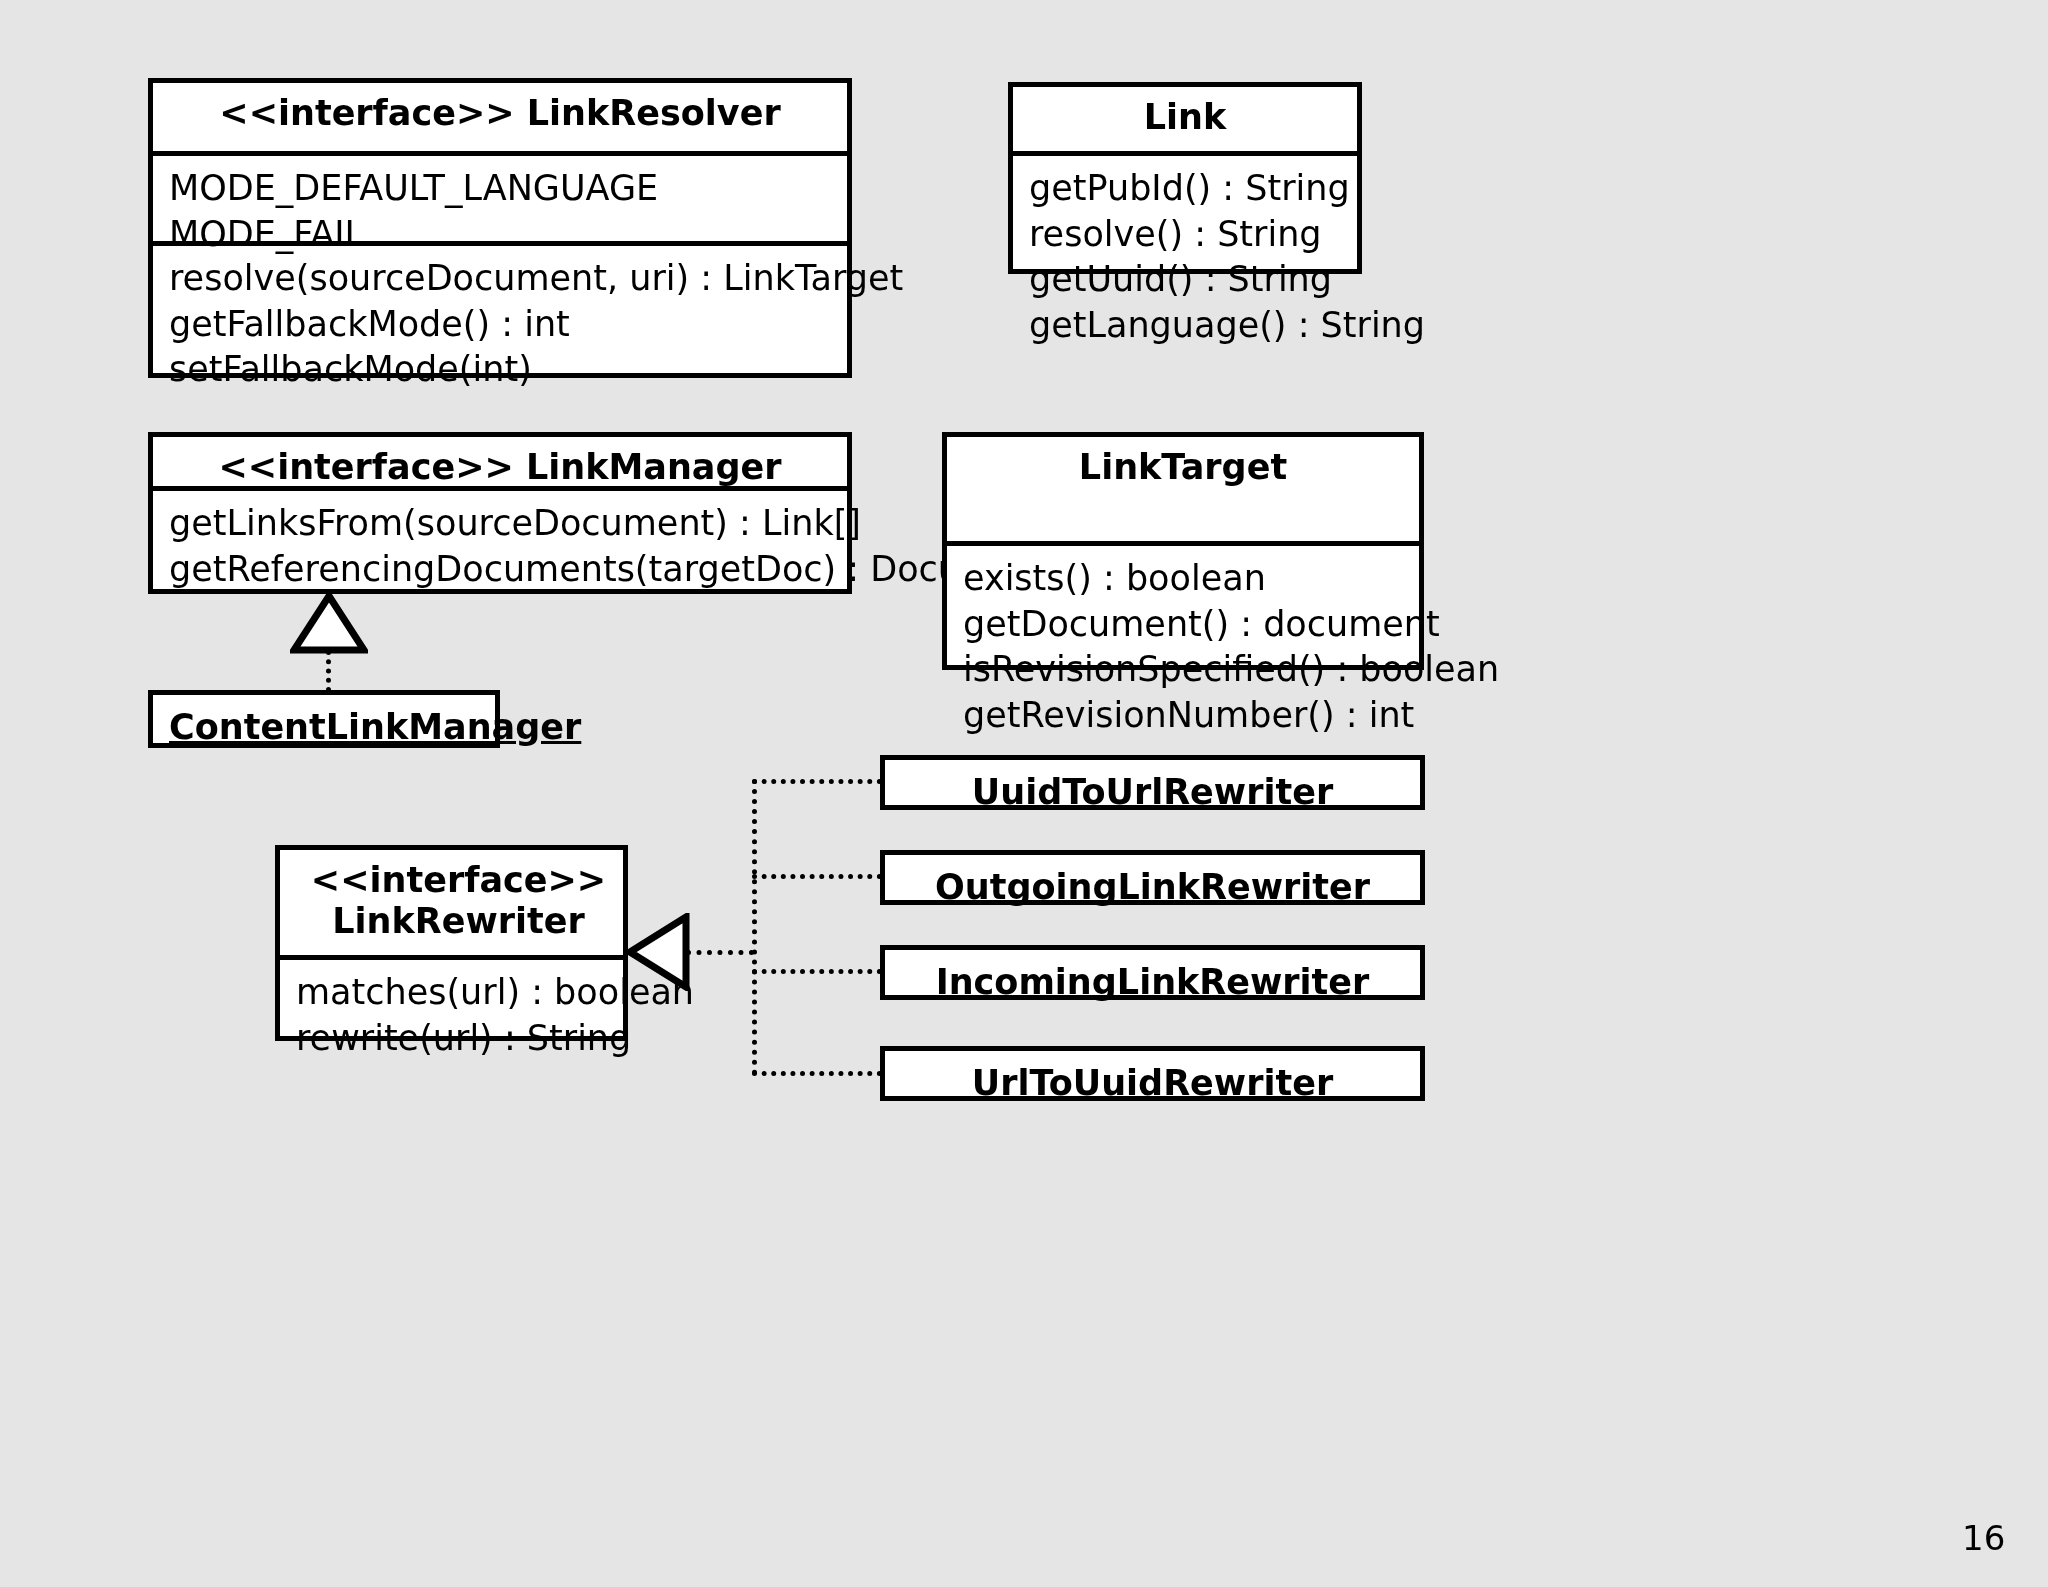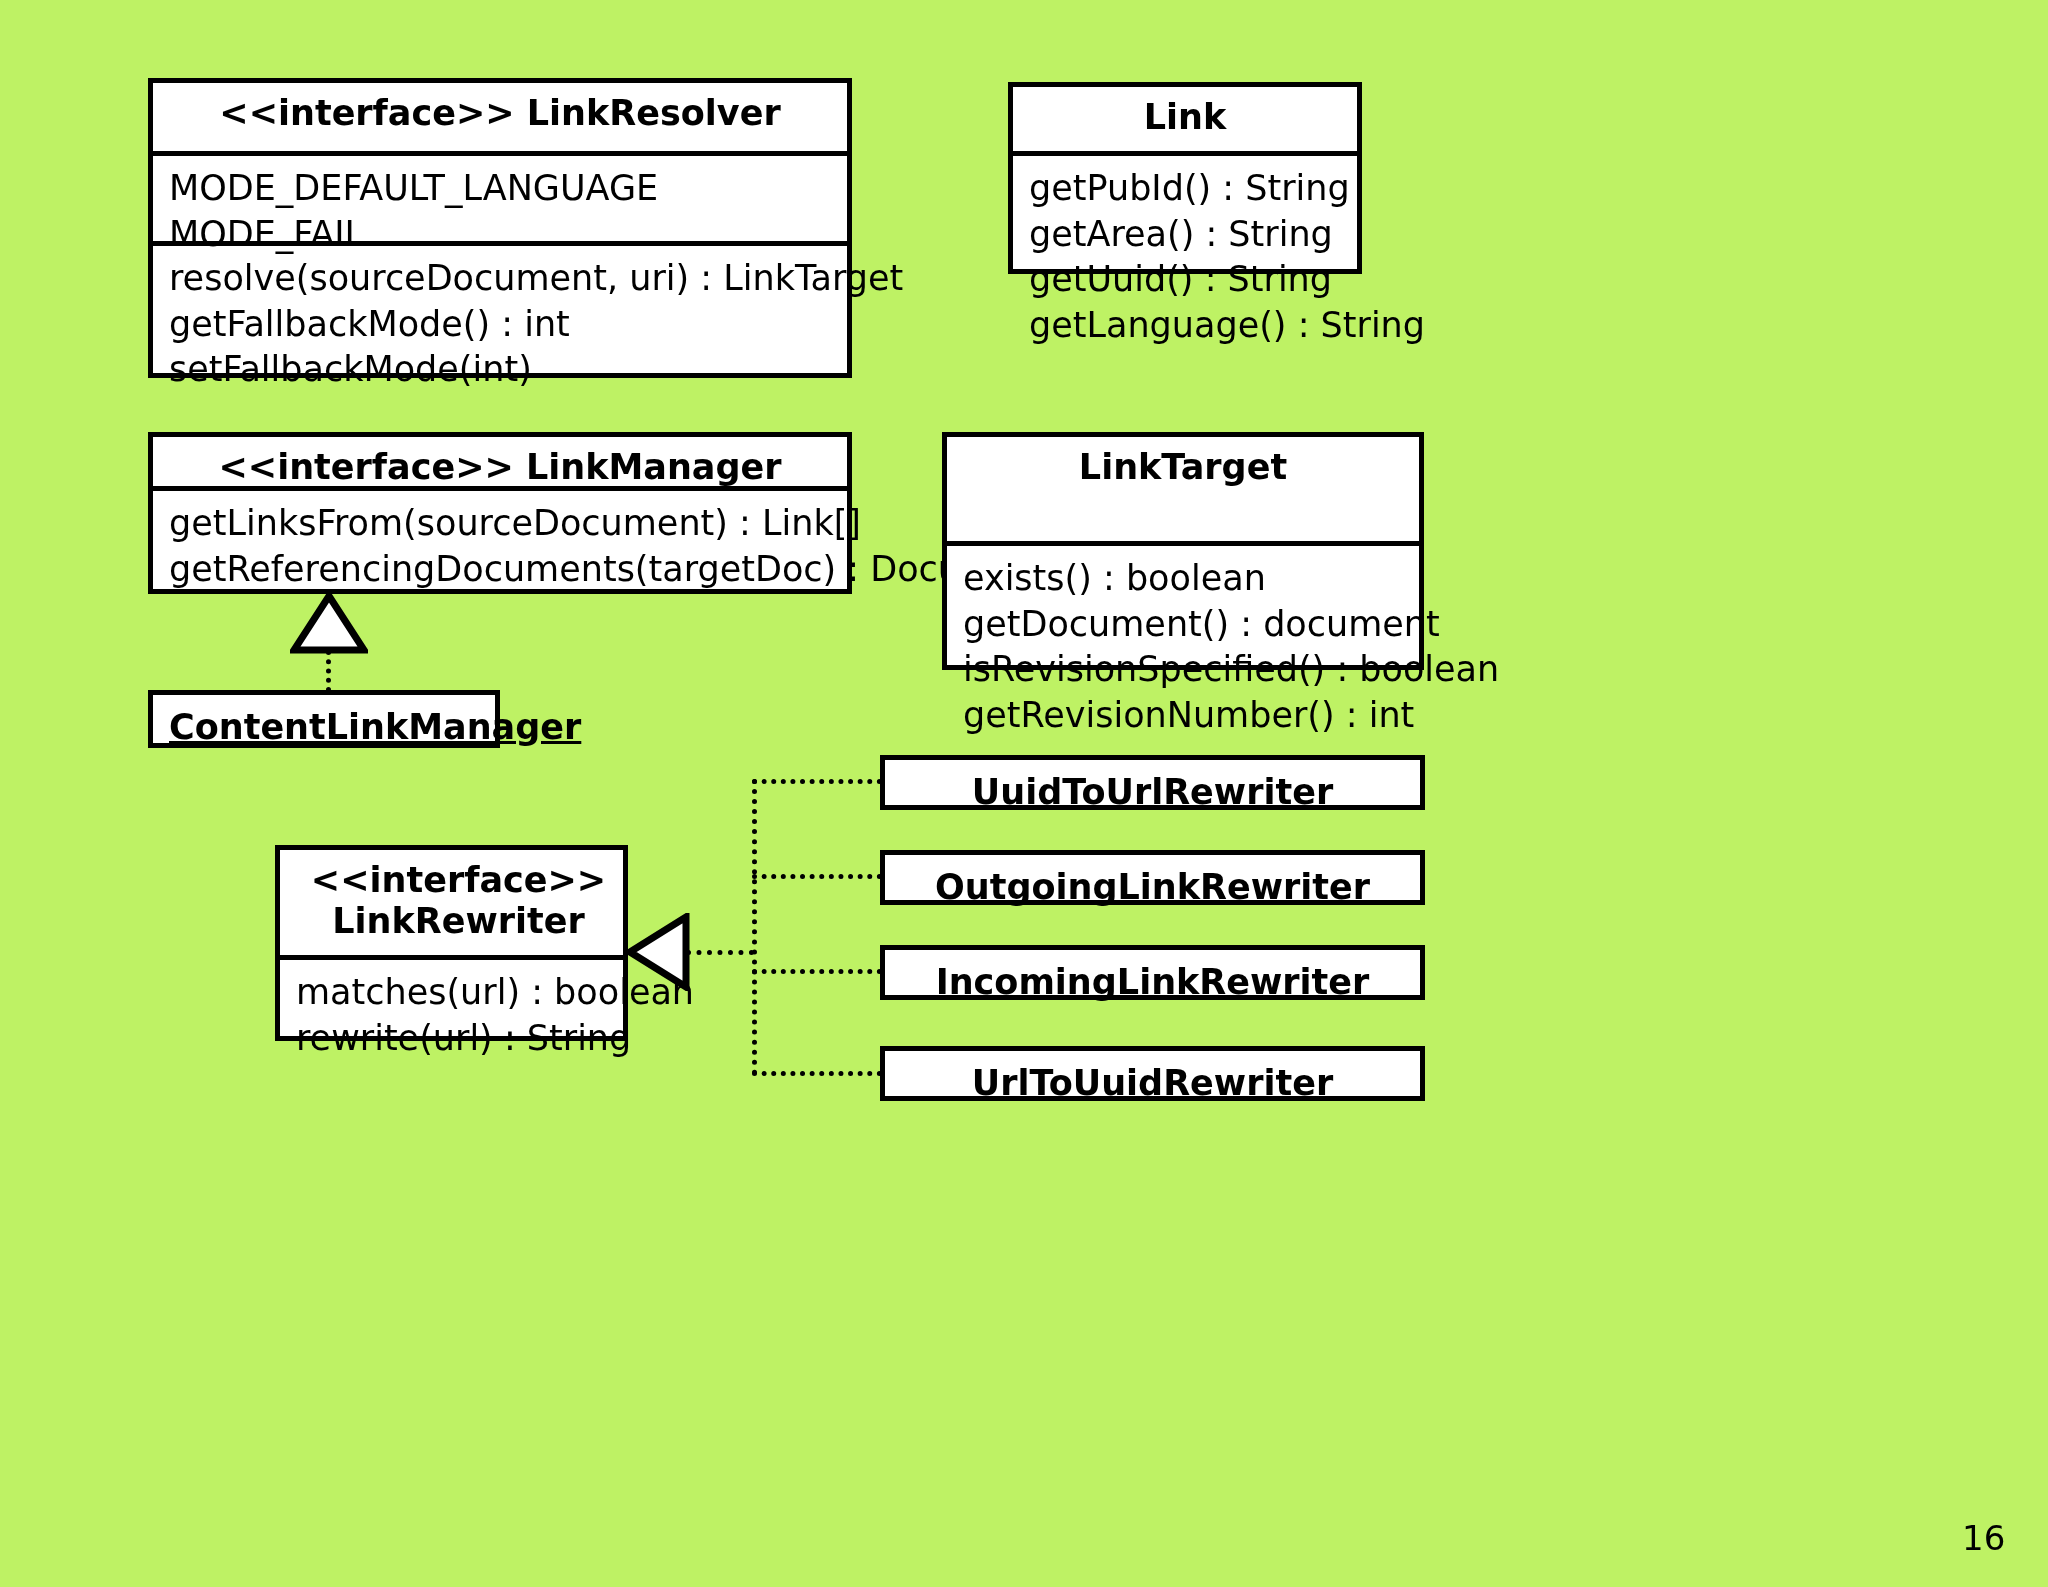--- a/index.html
+++ b/index.html
@@ -5,21 +5,21 @@
 <style>
   html, body {
     margin: 0;
     padding: 0;
     background: #ffffff;
   }
   #canvas {
     position: relative;
     width: 2048px;
     height: 1587px;
-    background: #bef264;
+    background: #e5e5e5;
     font-family: "DejaVu Sans", "Liberation Sans", sans-serif;
     overflow: hidden;
   }
 
   
   .umlbox {
     position: absolute;
     box-sizing: border-box;
     border: 5px solid #000000;
     background: #ffffff;
@@ -101,21 +101,21 @@
     </div>
   </div>
 
   <div class="umlbox" style="left:1008px; top:82px; width:354px; height:192px;">
     <div class="compartment" style="height:64px;">
       <div class="box-title">Link</div>
     </div>
     <div class="compartment" style="height:218px;">
       <div class="member-list">
         <div class="member">getPubId() : String</div>
-        <div class="member">getArea() : String</div>
+        <div class="member">resolve() : String</div>
         <div class="member">getUuid() : String</div>
         <div class="member">getLanguage() : String</div>
       </div>
     </div>
   </div>
 
   <div class="umlbox" style="left:148px; top:432px; width:704px; height:162px;">
     <div class="compartment" style="height:49px;">
       <div class="box-title">&lt;&lt;interface&gt;&gt; LinkManager</div>
     </div>

